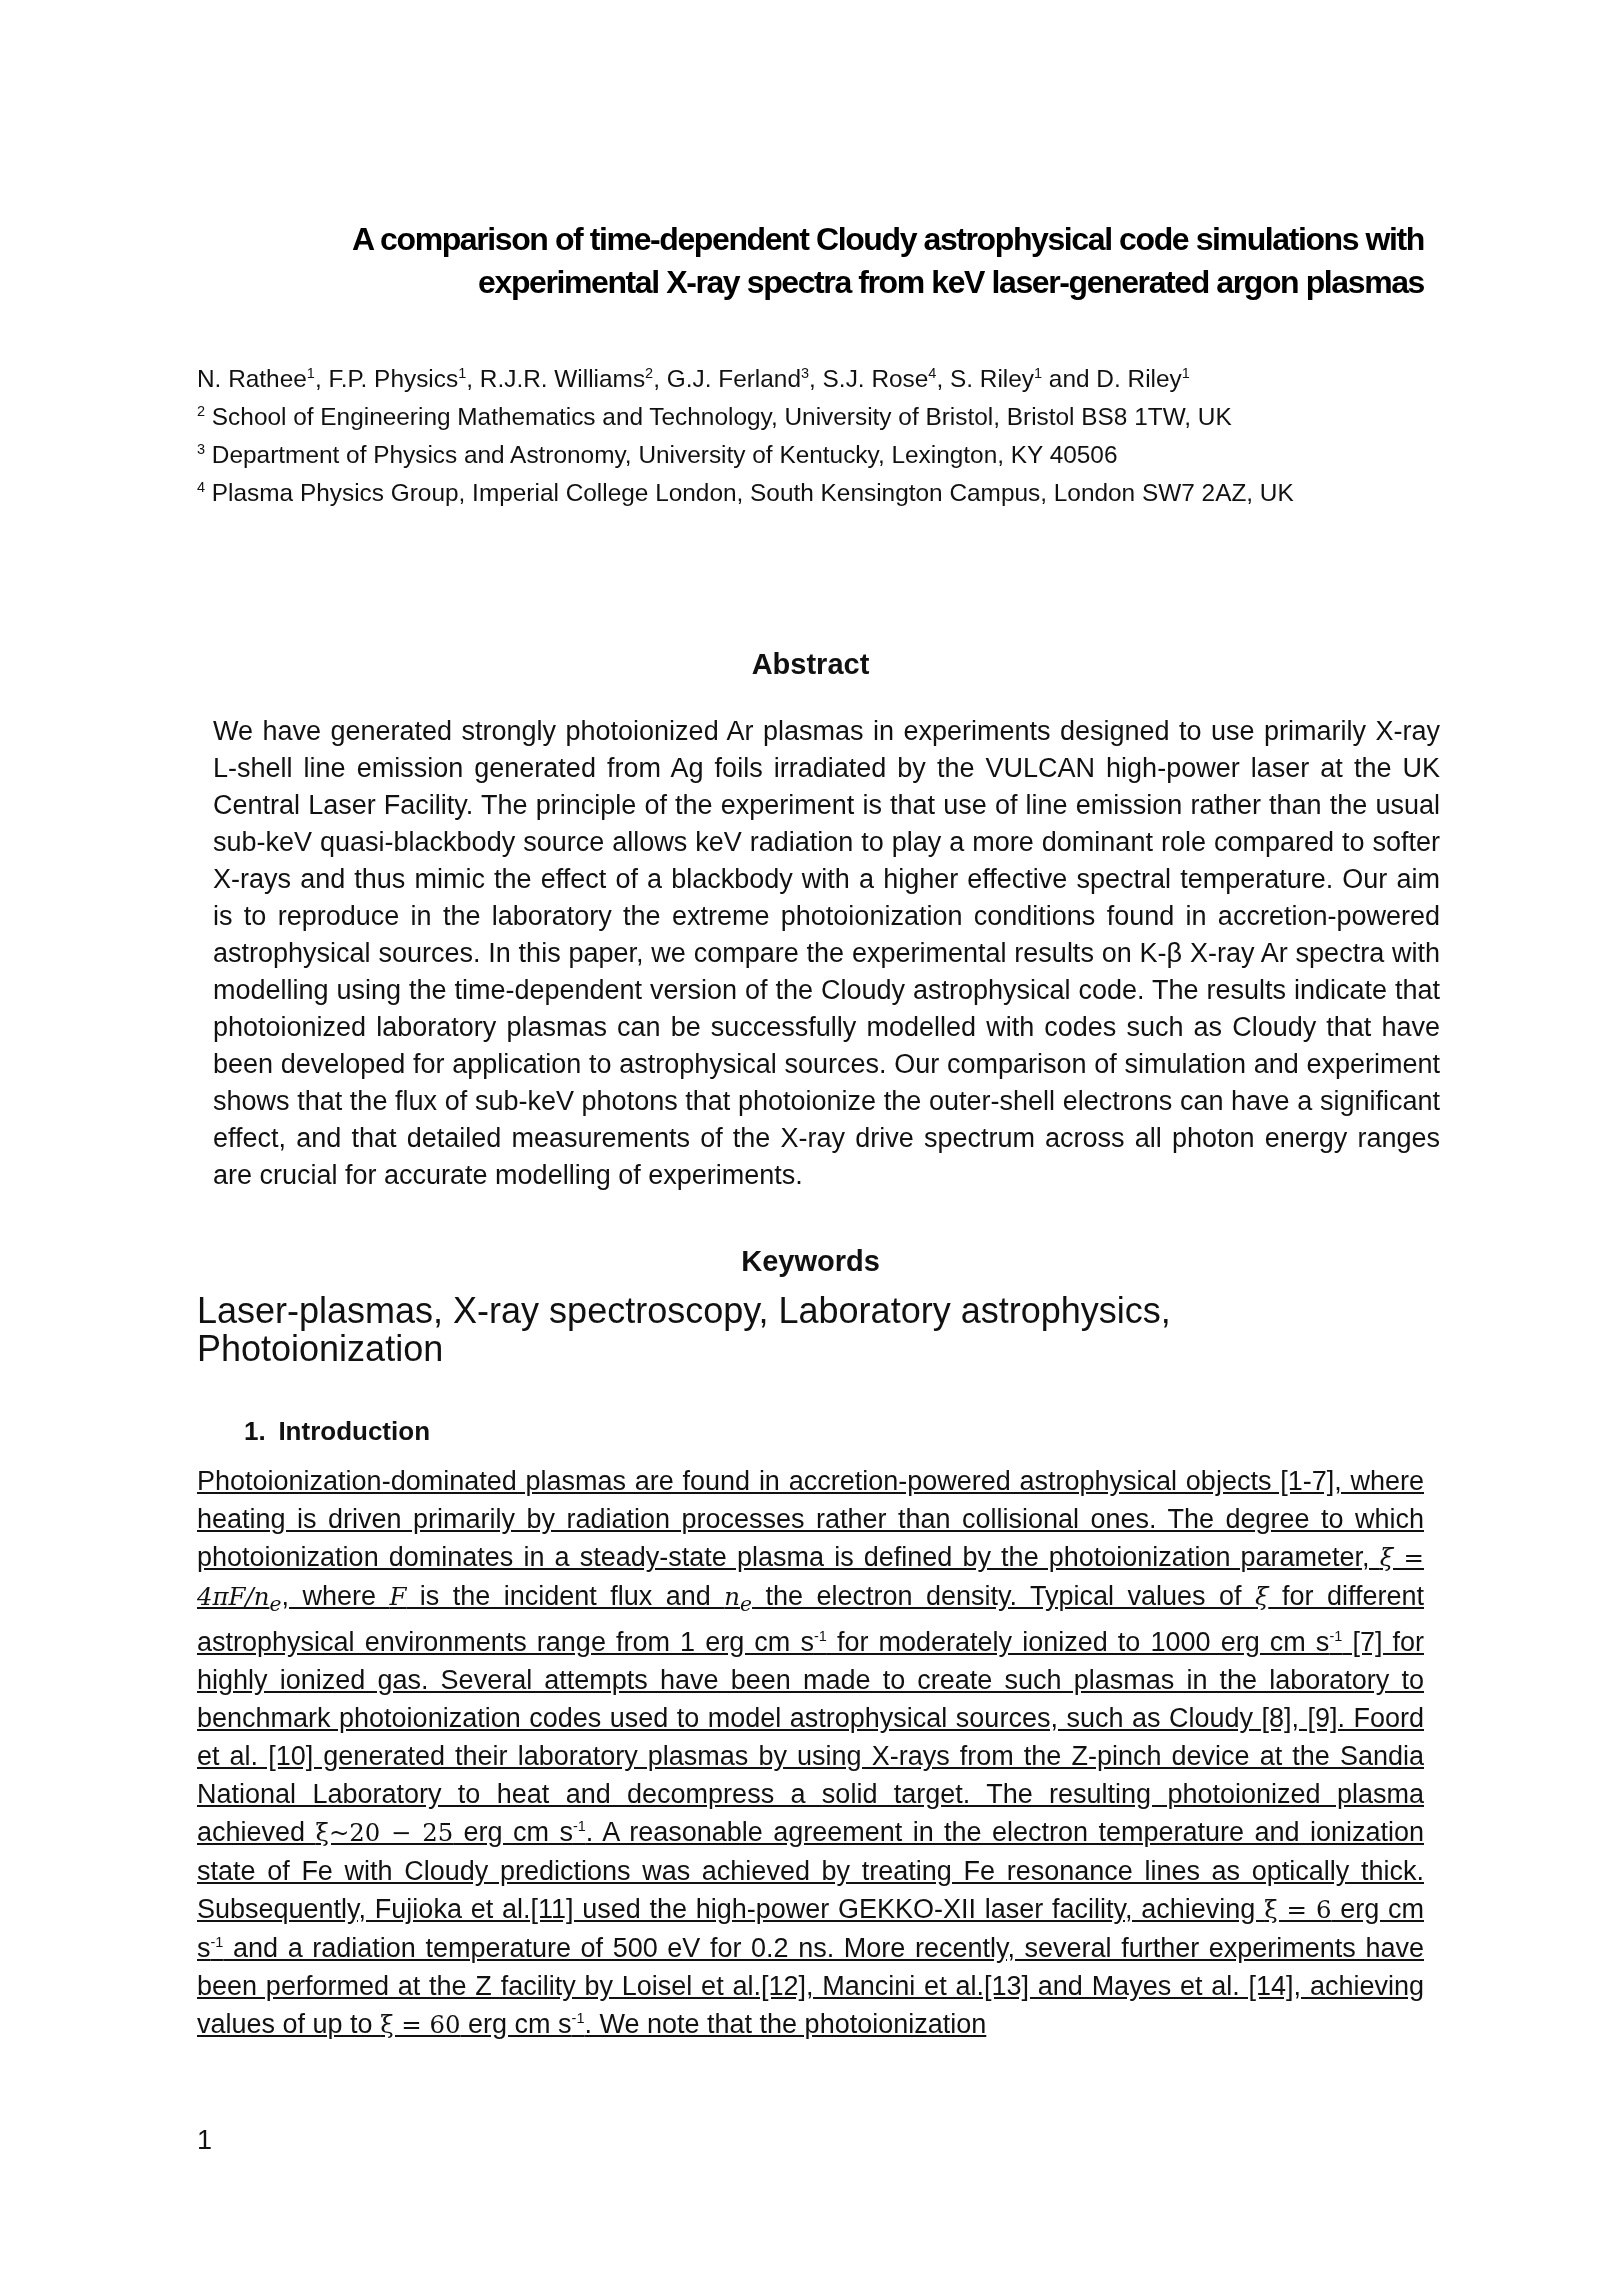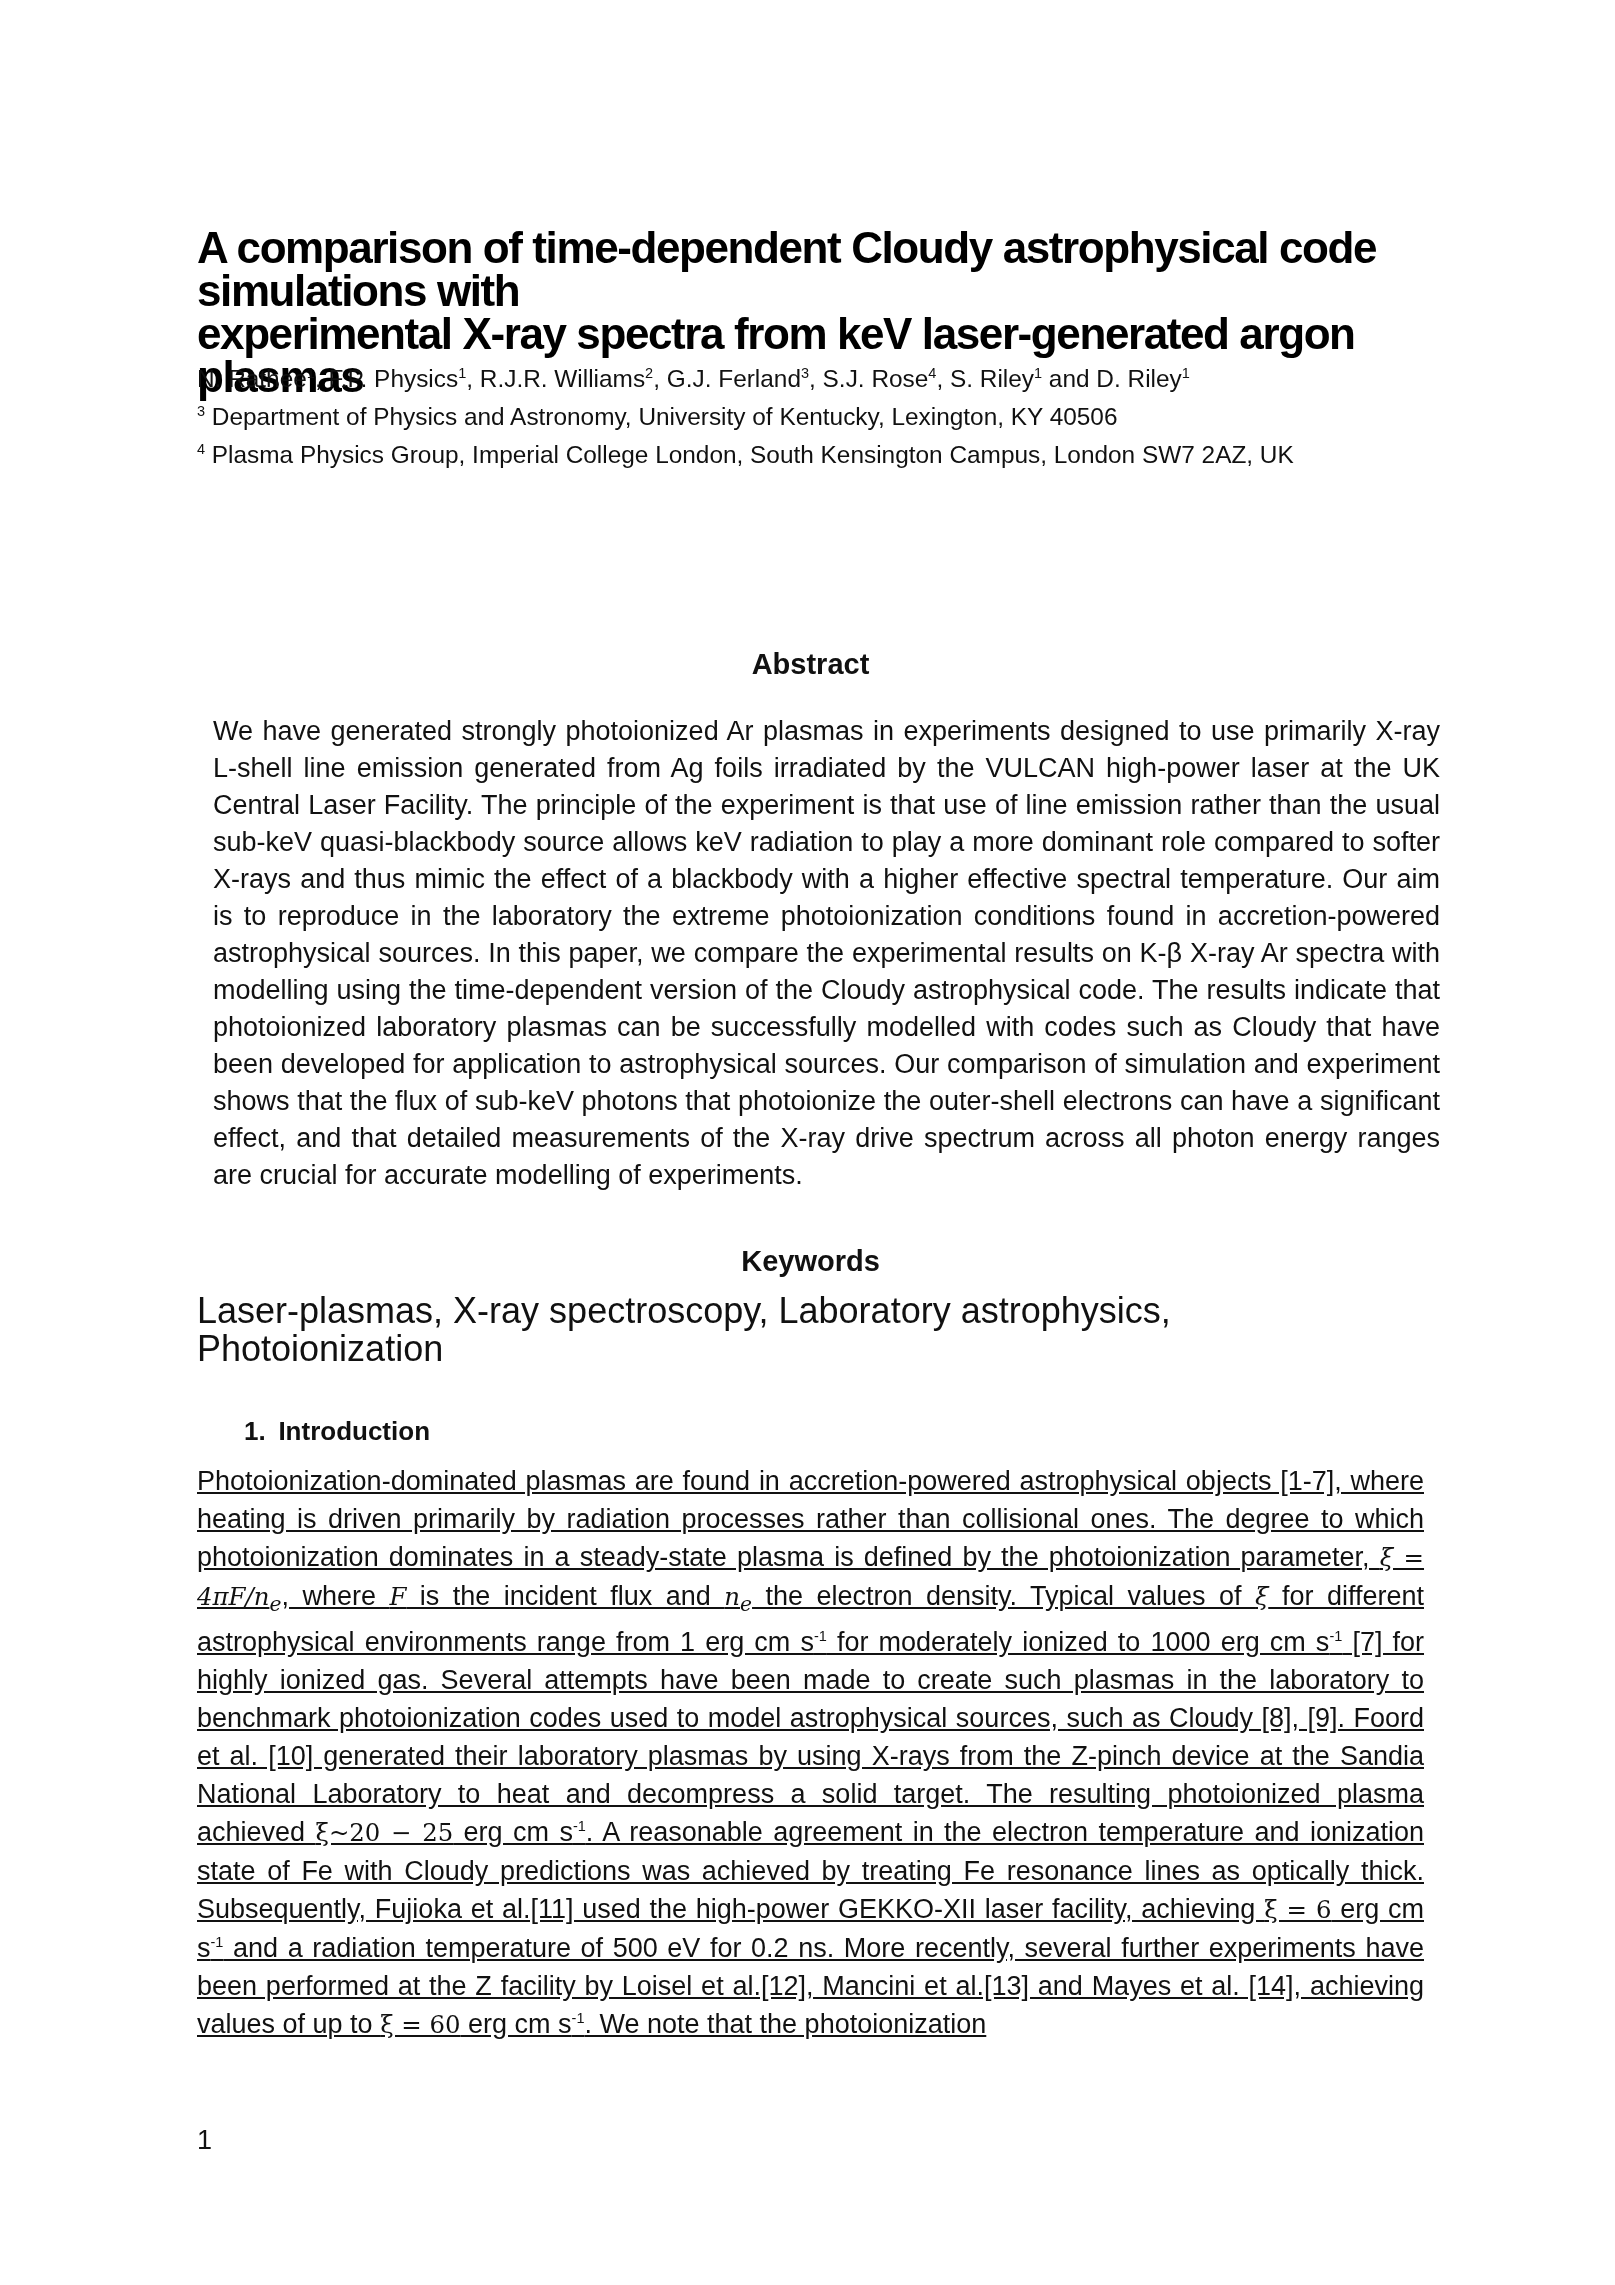--- a/index.html
+++ b/index.html
@@ -19,24 +19,24 @@
       position: absolute;
       left: 197px;
       top: 0;
       width: 1227px;
     }
     .title {
       position: absolute;
       top: 197px;
       left: 0;
       width: 1227px;
-      text-align: left;
+      text-align: right;
       font-family: "Liberation Sans", sans-serif;
       font-weight: bold;
-      font-size: 44px;
+      font-size: 32px;
       line-height: 43px;
       letter-spacing: -1.4px;
       color: #000;
     }
     .authors {
       position: absolute;
       top: 360px;
       left: 0;
       width: 1227px;
       font-size: 24.4px;
@@ -136,20 +136,21 @@
   <h1 class="title">
     <span>A comparison of time-dependent Cloudy astrophysical code simulations with</span><br>
     <span>experimental X-ray spectra from keV laser-generated argon plasmas</span>
   </h1>
 
   <div class="authors">
     <p>
       <span>N. Rathee</span><sup>1</sup><span>, </span><span>F.P. Physics</span><sup>1</sup><span>, </span><span>R.J.R. Williams</span><sup>2</sup><span>, </span><span>G.J. Ferland</span><sup>3</sup><span>, </span><span>S.J. Rose</span><sup>4</sup><span>, </span><span>S. Riley</span><sup>1</sup><span> and </span><span>D. Riley</span><sup>1</sup>
     </p>
     <div class="aff">
+      <p><sup>2</sup><span> School of Engineering Mathematics and Technology, University of Bristol, Bristol BS8 1TW, UK</span></p>
       <p><sup>3</sup><span> Department of Physics and Astronomy, University of Kentucky, Lexington, KY 40506</span></p>
       <p><sup>4</sup><span> Plasma Physics Group, Imperial College London, South Kensington Campus, London SW7 2AZ, UK</span></p>
     </div>
   </div>
 
   <h2 class="section-head abstract-head">Abstract</h2>
   <p class="abstract-body">We have generated strongly photoionized Ar plasmas in experiments designed to use primarily X-ray L-shell line emission generated from Ag foils irradiated by the VULCAN high-power laser at the UK Central Laser Facility. The principle of the experiment is that use of line emission rather than the usual sub-keV quasi-blackbody source allows keV radiation to play a more dominant role compared to softer X-rays and thus mimic the effect of a blackbody with a higher effective spectral temperature. Our aim is to reproduce in the laboratory the extreme photoionization conditions found in accretion-powered astrophysical sources. In this paper, we compare the experimental results on K-β X-ray Ar spectra with modelling using the time-dependent version of the Cloudy astrophysical code. The results indicate that photoionized laboratory plasmas can be successfully modelled with codes such as Cloudy that have been developed for application to astrophysical sources. Our comparison of simulation and experiment shows that the flux of sub-keV photons that photoionize the outer-shell electrons can have a significant effect, and that detailed measurements of the X-ray drive spectrum across all photon energy ranges are crucial for accurate modelling of experiments.</p>
 
   <h2 class="section-head keywords-head">Keywords</h2>
   <p class="keywords-body">Laser-plasmas, X-ray spectroscopy, Laboratory astrophysics, Photoionization</p>

